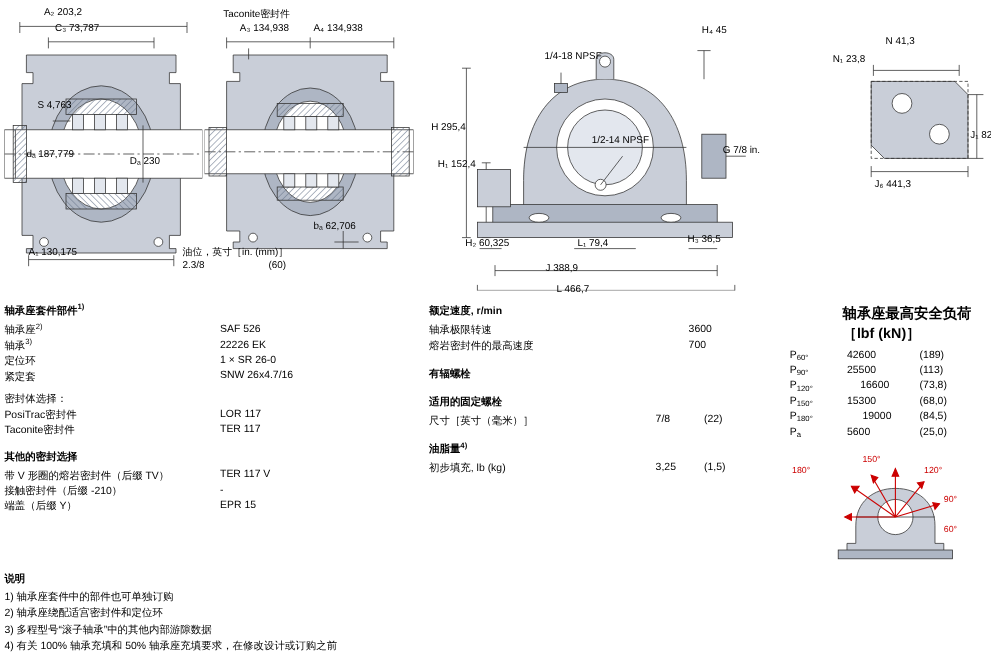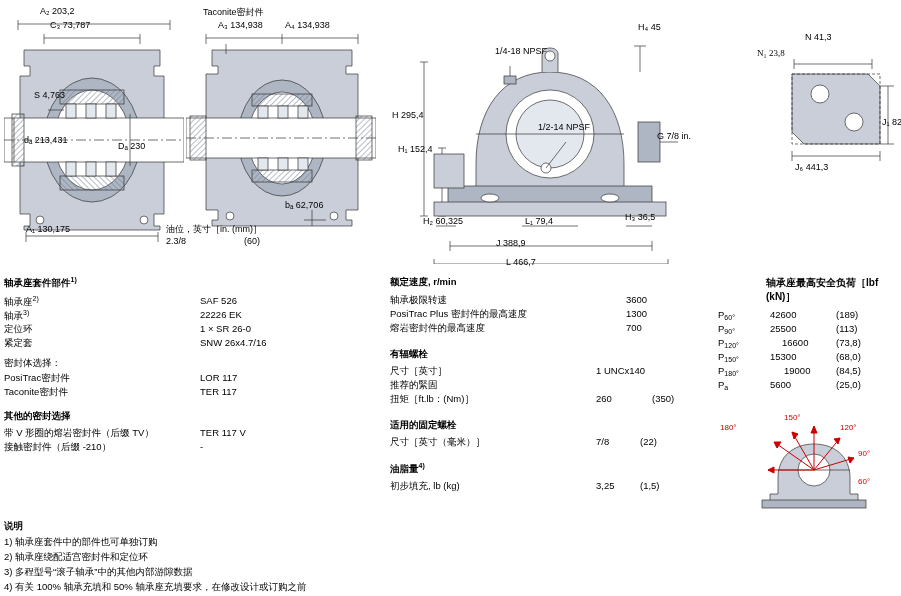--- a/index.html
+++ b/index.html
@@ -185,42 +185,42 @@
     <line x1="24" y1="112" x2="112" y2="112"></line>
     <line x1="24" y1="107" x2="24" y2="117"></line>
         <line x1="112" y1="107" x2="112" y2="117"></line>
   </g>
 </svg>
 
 <div id="dimlabels">
       <div class="dim" style="left: 40px; top: 6px;">A₂ 203,2</div>
       <div class="dim" style="left: 50px; top: 20px;">C₃ 73,787</div>
       <div class="dim" style="left: 34px; top: 90px;">S 4,763</div>
-      <div class="dim" style="left: 24px; top: 135px;">dₐ 213,431</div>
+      <div class="dim" style="left: 24px; top: 135px;">dₐ 187,779</div>
       <div class="dim" style="left: 118px; top: 141px;">Dₐ 230</div>
       <div class="dim" style="left: 26px; top: 224px; text-align: center;">A₁ 130,175</div>
       <div class="dim" style="left: 203px; top: 6px;">Taconite密封件</div>
       <div class="dim" style="left: 218px; top: 20px;">A₃ 134,938</div>
       <div class="dim" style="left: 285px; top: 20px;">A₄ 134,938</div>
       <div class="dim" style="left: 285px; top: 200px;">bₐ 62,706</div>
       <div class="dim" style="left: 166px; top: 223px;">油位，英寸［in. (mm)］</div>
       <div class="dim" style="left: 166px; top: 236px;">2.3/8</div>
       <div class="dim" style="left: 228px; top: 236px; padding-left: 16px;">(60)</div>
       <div class="dim" style="left: 495px; top: 46px;">1/4-18 NPSF</div>
       <div class="dim" style="left: 538px; top: 122px;">1/2-14 NPSF</div>
       <div class="dim" style="left: 392px; top: 110px;">H 295,4</div>
       <div class="dim" style="left: 398px; top: 144px;">H₁ 152,4</div>
       <div class="dim" style="left: 423px; top: 216px;">H₂ 60,325</div>
       <div class="dim" style="left: 525px; top: 216px;">L₁ 79,4</div>
       <div class="dim" style="left: 625px; top: 212px;">H₃ 36,5</div>
       <div class="dim" style="left: 638px; top: 22px;">H₄ 45</div>
       <div class="dim" style="left: 657px; top: 131px;">G 7/8 in.</div>
       <div class="dim" style="left: 496px; top: 238px;">J 388,9</div>
       <div class="dim" style="left: 506px; top: 257px;">L 466,7</div>
-      <div class="dim" style="left: 757px; top: 48px; font-family: Liberation Serif, serif;">N₁ 23,8</div>
+      <div class="dim" style="left: 757px; top: 48px;">N₁ 23,8</div>
       <div class="dim" style="left: 805px; top: 32px;">N 41,3</div>
       <div class="dim" style="left: 882px; top: 117px;">J₁ 82,55</div>
       <div class="dim" style="left: 795px; top: 162px;">J₆ 441,3</div>
     </div>
 </div>
 
 <div class="specs" style="left:4px;top:276px;width:330px;">
   <div class="hdr">
     <span>轴承座套件部件</span><sup>1)</sup>
   </div>
@@ -258,55 +258,41 @@
   <div class="hdr">其他的密封选择</div>
   <div id="left-other-rows" style="margin-top:4px;">
       <div class="row">
         <span class="lbl">带 V 形圈的熔岩密封件（后缀 TV）</span>
         <span class="val" style="left: 196px;">TER 117 V</span>
       </div>
       <div class="row">
         <span class="lbl">接触密封件（后缀 -210）</span>
         <span class="val" style="left: 196px;">-</span>
       </div>
+      <div class="row">
+        <span class="lbl">端盖（后缀 Y）</span>
+        <span class="val" style="left: 196px;">EPR 15</span>
+      </div>
     </div>
 </div>
 
 <div class="specs" style="left:390px;top:276px;width:310px;">
   <div class="hdr">额定速度, r/min</div>
   <div id="mid-speed-rows" style="margin-top:5px;">
       <div class="row">
         <span class="lbl">轴承极限转速</span>
         <span class="val" style="left: 236px;">3600</span>
       </div>
       <div class="row">
-        <span class="lbl">PosiTrac Plus 密封件的最高速度</span>
-        <span class="val" style="left: 236px;">1300</span>
-      </div>
-      <div class="row">
         <span class="lbl">熔岩密封件的最高速度</span>
         <span class="val" style="left: 236px;">700</span>
       </div>
     </div>
   <div style="height:12px;"></div>
   <div class="hdr">有辐螺栓</div>
-  <div id="mid-bolt-rows" style="margin-top:4px;">
-      <div class="row">
-        <span class="lbl">尺寸［英寸］</span>
-        <span class="val" style="left: 206px;">1 UNCx140</span>
-      </div>
-      <div class="row">
-        <span class="lbl">推荐的緊固</span>
-      </div>
-      <div class="row">
-        <span class="lbl">扭矩［ft.lb：(Nm)］</span>
-        <span class="val" style="left: 206px;">260</span>
-        <span class="val" style="left: 262px;">(350)</span>
-      </div>
-    </div>
   <div style="height:12px;"></div>
   <div class="hdr">适用的固定螺栓</div>
   <div id="mid-fix-rows" style="margin-top:4px;">
       <div class="row">
         <span class="lbl">尺寸［英寸（毫米）］</span>
         <span class="val" style="left: 206px;">7/8</span>
         <span class="val" style="left: 250px;">(22)</span>
       </div>
     </div>
   <div style="height:12px;"></div>
@@ -316,21 +302,21 @@
   <div id="mid-grease-rows" style="margin-top:4px;">
       <div class="row">
         <span class="lbl">初步填充, lb (kg)</span>
         <span class="val" style="left: 206px;">3,25</span>
         <span class="val" style="left: 250px;">(1,5)</span>
       </div>
     </div>
 </div>
 
 <div class="specs" style="left:718px;top:276px;width:180px;">
-  <div class="hdr" style="font-size:10px;padding-left:48px;">轴承座最高安全负荷［lbf (kN)］</div>
+  <div class="hdr" style="font-size:13px;padding-left:48px;">轴承座最高安全负荷［lbf (kN)］</div>
   <div id="right-rows" style="margin-top:5px;">
       <div class="row">
         <span class="lbl"><span>P</span><span class="sub">60°</span></span>
         <span class="val" style="left: 52px;">42600</span>
         <span class="val" style="left: 118px;">(189)</span>
       </div>
       <div class="row">
         <span class="lbl"><span>P</span><span class="sub">90°</span></span>
         <span class="val" style="left: 52px;">25500</span>
         <span class="val" style="left: 118px;">(113)</span>

